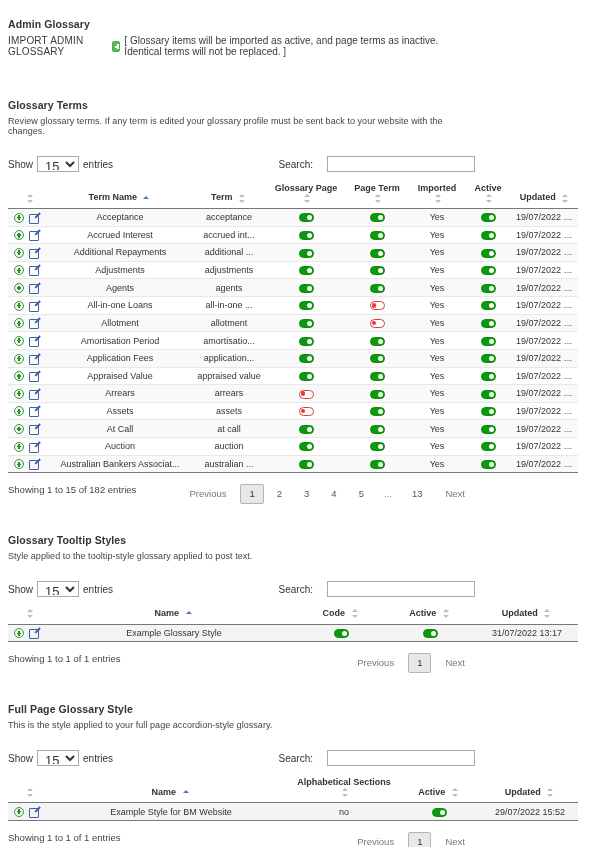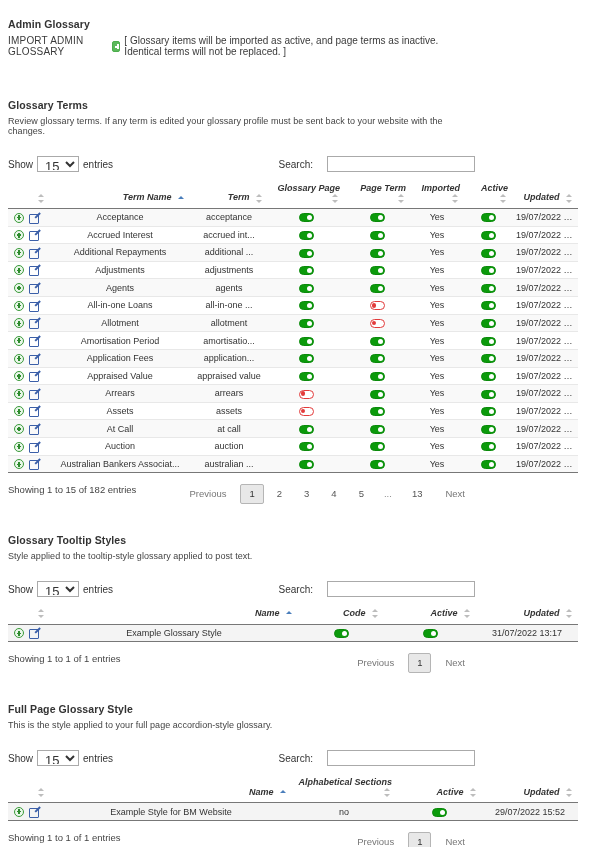--- a/index.html
+++ b/index.html
@@ -89,27 +89,26 @@
     border-collapse: collapse;
     font-size: 9px;
     table-layout: fixed;
   }
   table.dt thead th {
     font-size: 9px;
     font-weight: bold;
     color: #333;
     padding: 3px 4px 5px 4px;
     border-bottom: 1px solid #777;
-    text-align: right;
+    text-align: center;
     vertical-align: bottom;
     position: relative;
     cursor: pointer;
     white-space: normal;
     line-height: 1.05;
-    font-style: italic;
   }
   table.dt thead th.th-actions { border-bottom: 1px solid #777; }
   .sort-ind {
     display: inline-block;
     width: 9px;
     position: relative;
     vertical-align: middle;
     height: 9px;
     margin-left: 3px;
   }

